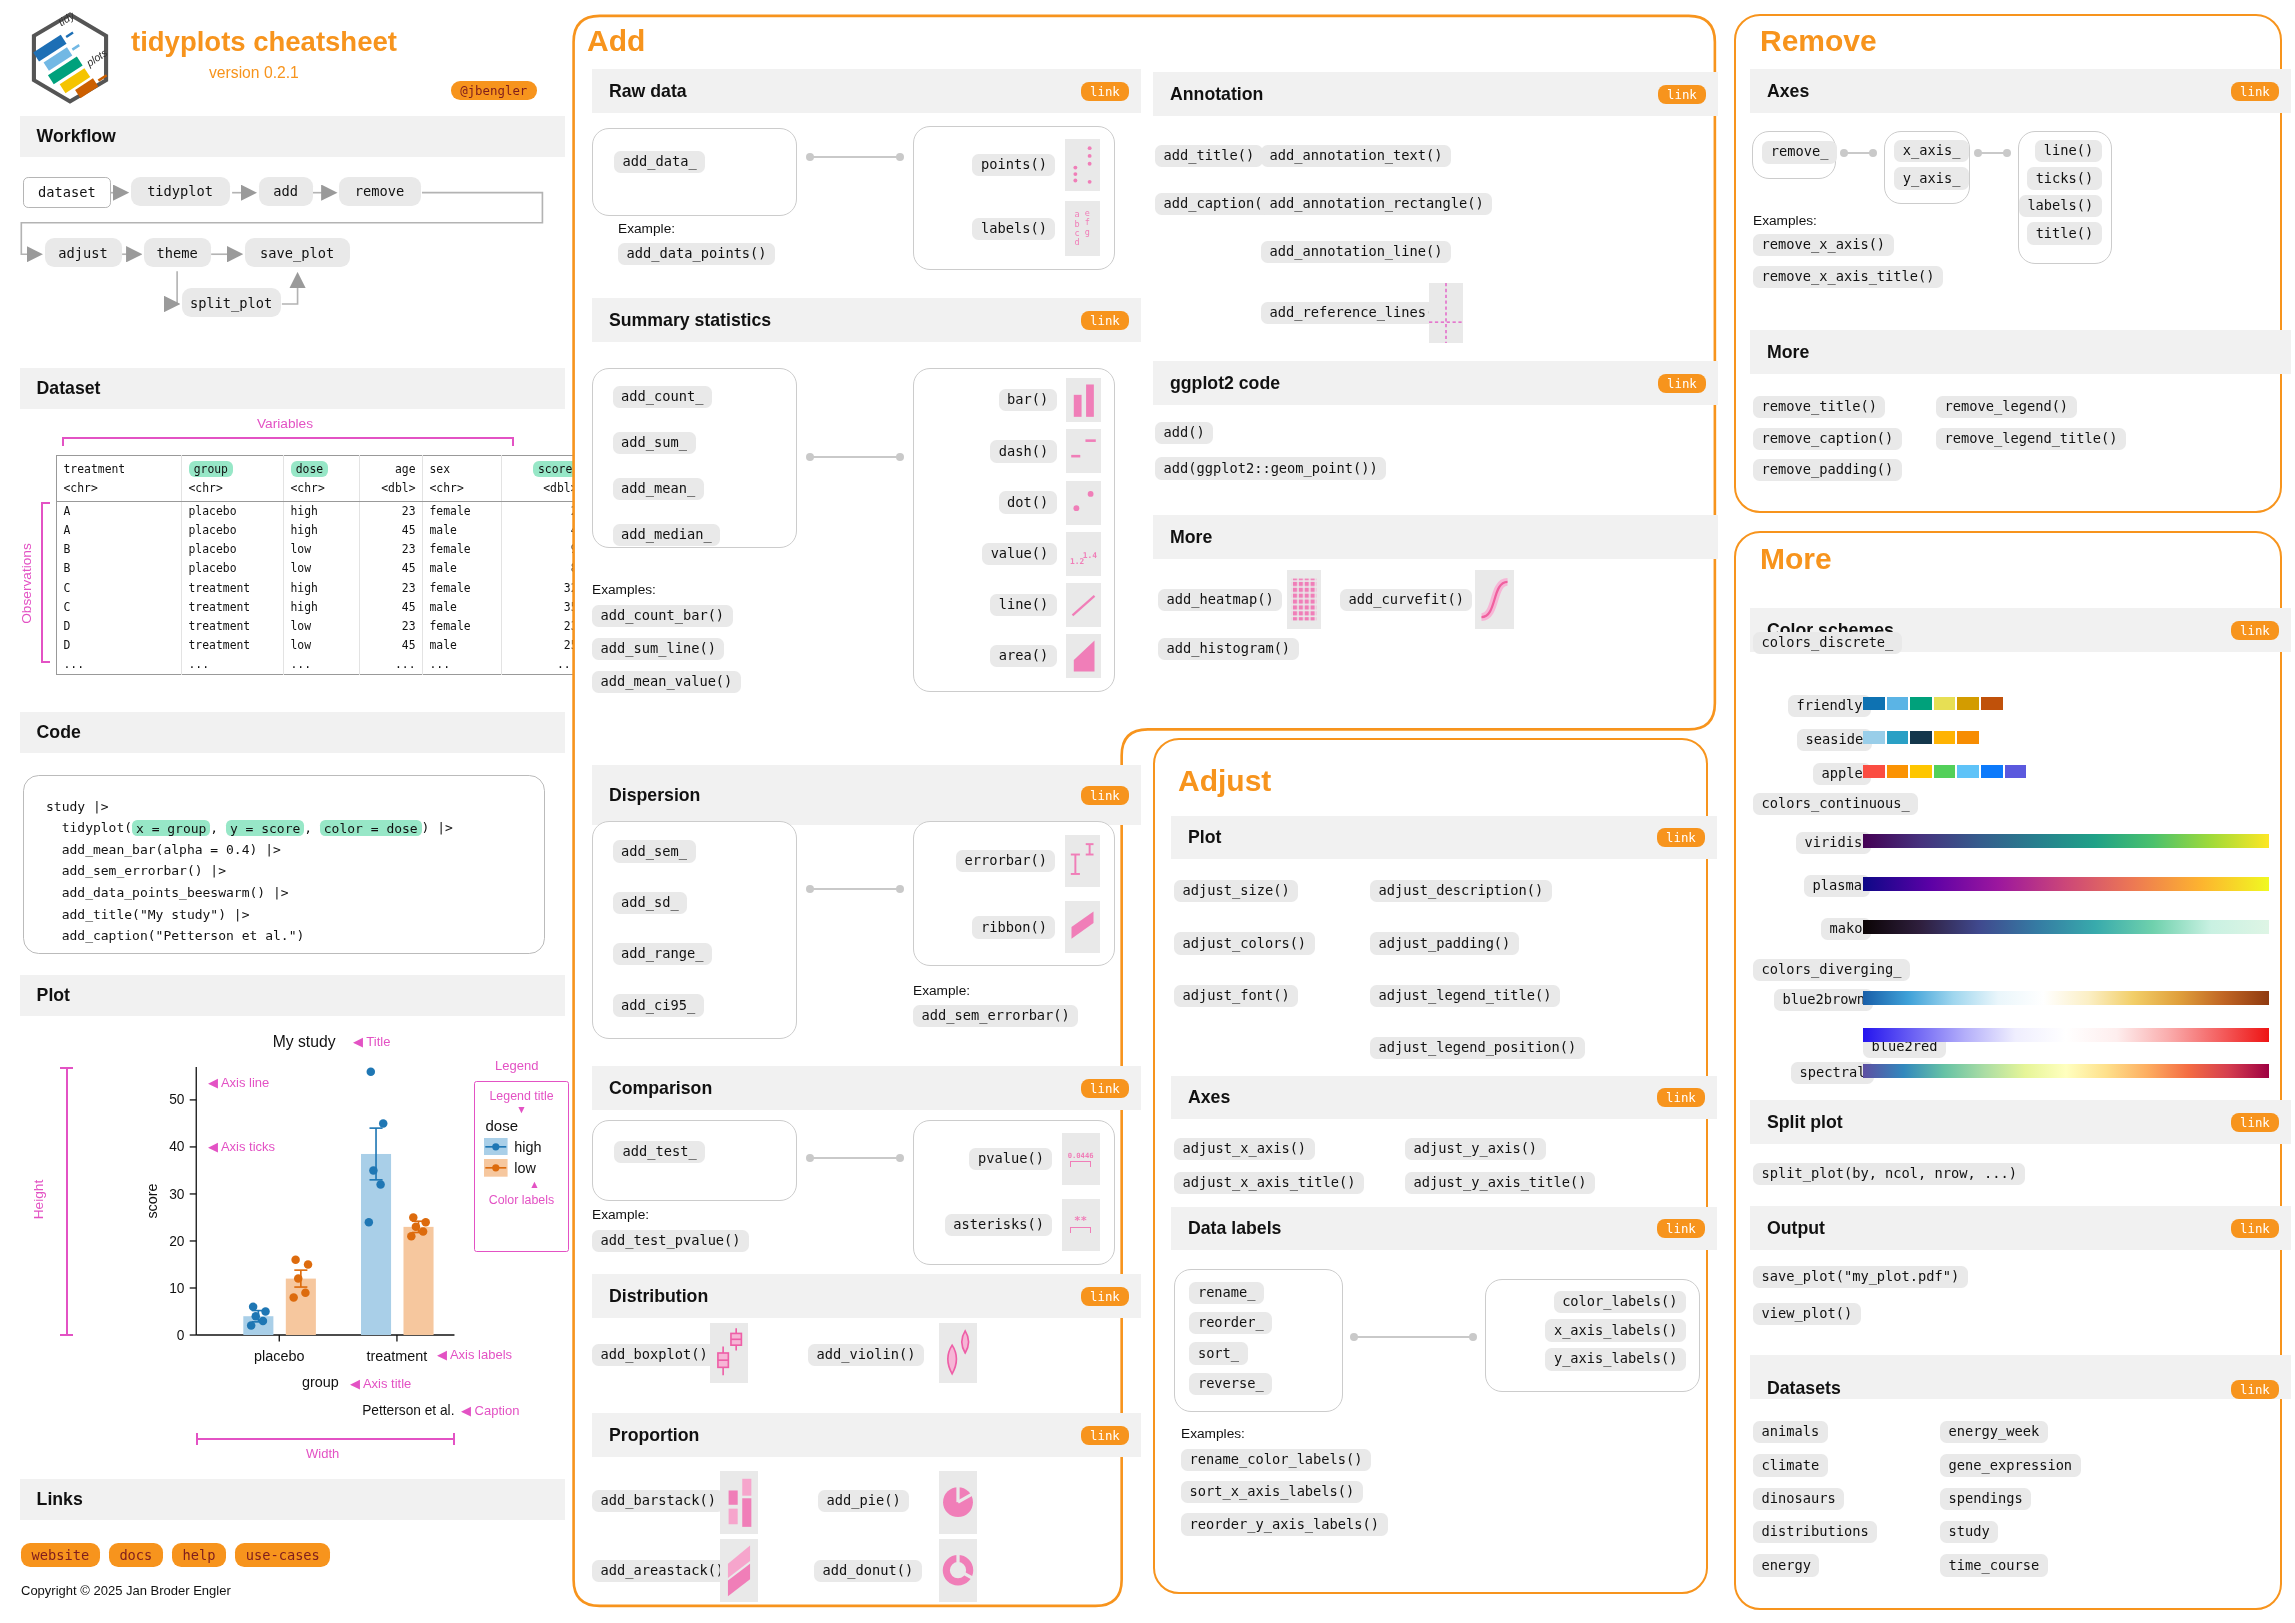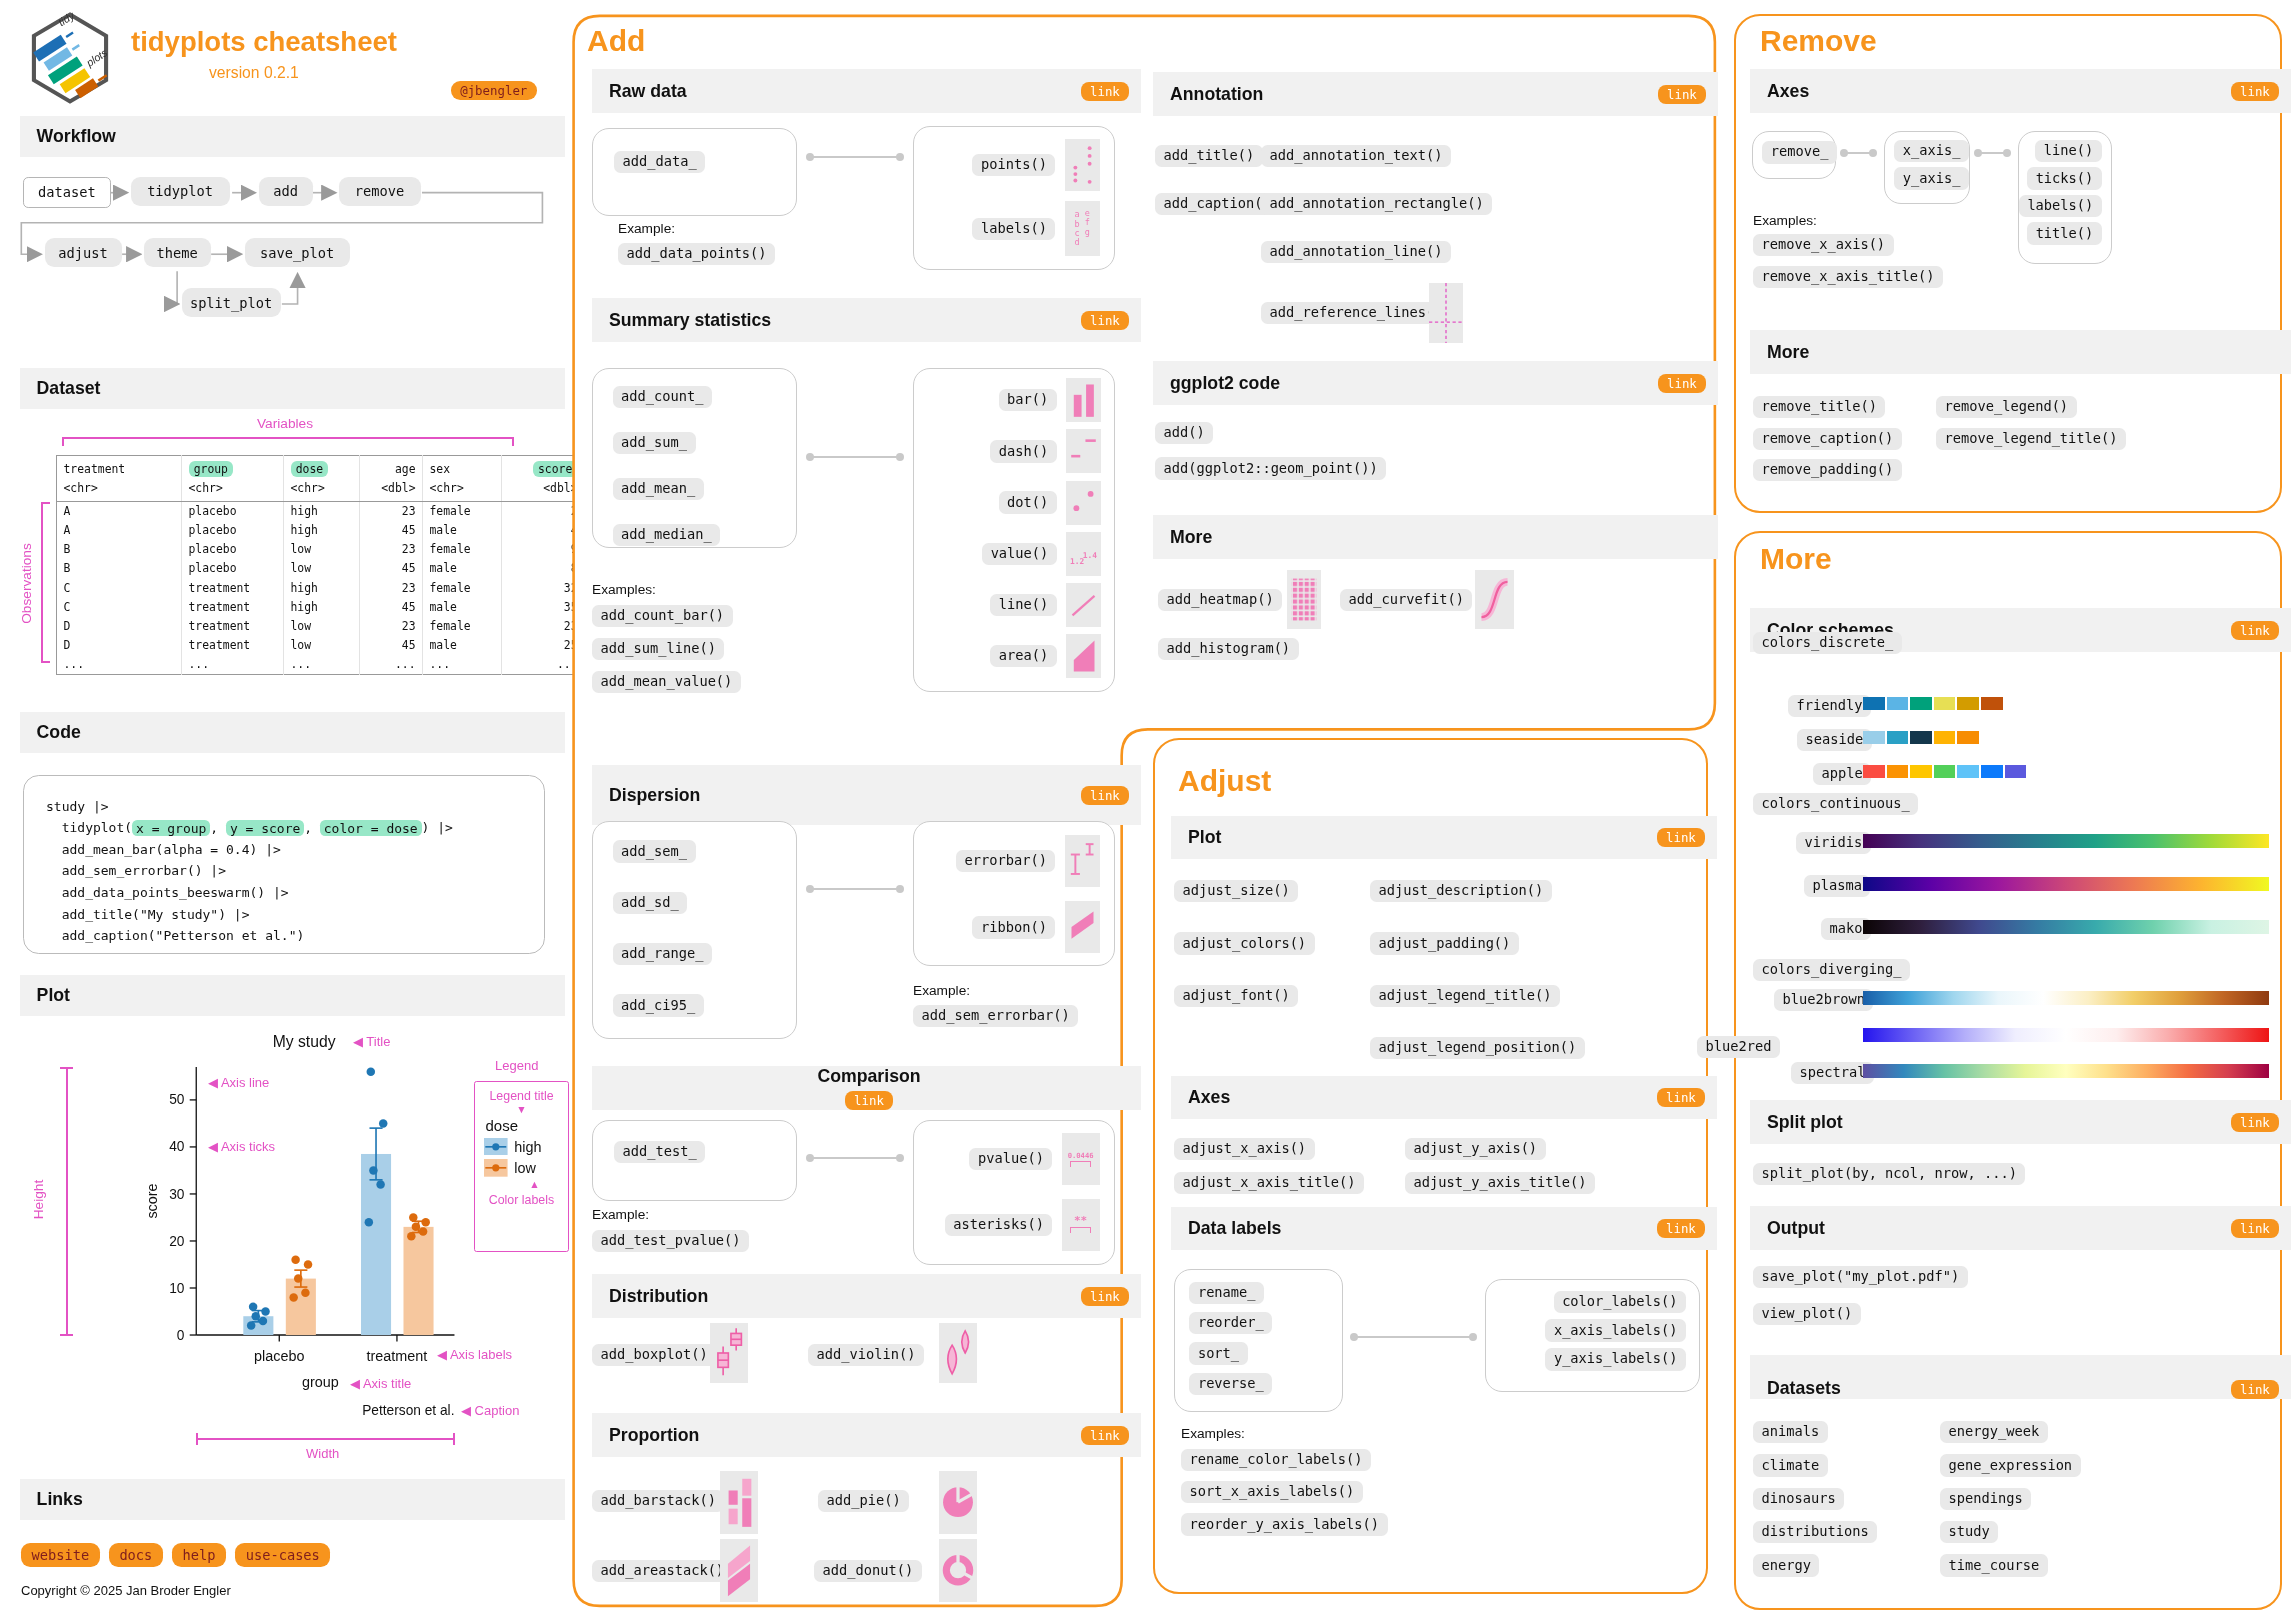--- a/index.html
+++ b/index.html
@@ -499,21 +499,21 @@
       <span class="tile" style="position:static;width:35px;height:52px;">
         <svg width="35" height="52" viewBox="0 0 54 80">
             <polygon points="10,58 10,40 44,16 44,34" fill="#F07EB8"></polygon>
           </svg>
       </span>
     </div>
   </div>
   <div class="ex" style="left:913px;top:983px;">Example:</div>
   <span class="pill abs" style="left:913px;top:1005px;">add_sem_errorbar()</span>
 
-  <div class="bar" style="left:592px;top:1066px;width:520px;height:44px;flex-direction:column;">
+  <div class="bar" style="left:592px;top:1066px;width:520px;height:44px;">
     <span class="t">Comparison</span>
     <span class="link">link</span>
   </div>
   <div class="gbox" style="left:592px;top:1120px;width:203px;height:79px;">
     <span class="pill" style="margin:19.6px 0 0 21px;">add_test_</span>
   </div>
   <div class="conn" style="left:809px;top:1157px;width:92px;"></div>
   <div class="gbox" style="left:913px;top:1120px;width:200px;height:143px;">
     <div class="orow" style="margin:11.8px 14.4px 0 0;">
       <span class="pill">pvalue()</span>
@@ -768,21 +768,21 @@
   <span class="pill abs" style="left:1753px;top:793px;">colors_continuous_</span>
   <span class="pill abs" style="left:1796px;top:832px;">viridis</span>
   <div class="grad" style="left: 1863px; top: 834px; background: linear-gradient(90deg, rgb(68, 1, 84), rgb(70, 50, 126), rgb(54, 92, 141), rgb(39, 127, 142), rgb(31, 161, 135), rgb(74, 193, 109), rgb(160, 218, 57), rgb(253, 231, 37));"></div>
   <span class="pill abs" style="left:1804px;top:875px;">plasma</span>
   <div class="grad" style="left: 1863px; top: 877px; background: linear-gradient(90deg, rgb(13, 8, 135), rgb(92, 1, 166), rgb(156, 23, 158), rgb(204, 71, 120), rgb(237, 121, 83), rgb(253, 180, 47), rgb(240, 249, 33));"></div>
   <span class="pill abs" style="left:1821px;top:918px;">mako</span>
   <div class="grad" style="left: 1863px; top: 920px; background: linear-gradient(90deg, rgb(11, 4, 5), rgb(47, 31, 62), rgb(64, 73, 142), rgb(53, 123, 163), rgb(56, 170, 172), rgb(111, 209, 173), rgb(201, 241, 226), rgb(222, 245, 229));"></div>
   <span class="pill abs" style="left:1753px;top:959px;">colors_diverging_</span>
   <span class="pill abs" style="left:1774px;top:989px;">blue2brown</span>
   <div class="grad" style="left: 1863px; top: 991px; background: linear-gradient(90deg, rgb(24, 94, 168), rgb(63, 161, 216), rgb(159, 214, 238), rgb(234, 246, 251), rgb(255, 255, 255), rgb(251, 239, 197), rgb(242, 206, 104), rgb(224, 160, 60), rgb(192, 101, 36), rgb(143, 58, 16));"></div>
-  <span class="pill abs" style="left:1697px;top:1026px;margin-top:10px;">blue2red</span>
+  <span class="pill abs" style="left:1863px;top:1026px;margin-top:10px;">blue2red</span>
   <div class="grad" style="left: 1863px; top: 1028px; background: linear-gradient(90deg, rgb(36, 20, 238), rgb(108, 98, 244), rgb(179, 174, 250), rgb(239, 238, 254), rgb(255, 255, 255), rgb(254, 238, 238), rgb(250, 174, 174), rgb(244, 98, 98), rgb(238, 20, 20));"></div>
   <span class="pill abs" style="left:1791px;top:1062px;">spectral</span>
   <div class="grad" style="left: 1863px; top: 1064px; background: linear-gradient(90deg, rgb(94, 79, 162), rgb(50, 136, 189), rgb(102, 194, 165), rgb(171, 221, 164), rgb(230, 245, 152), rgb(255, 255, 191), rgb(254, 224, 139), rgb(253, 174, 97), rgb(244, 109, 67), rgb(213, 62, 79), rgb(158, 1, 66));"></div>
 
   <div class="bar" style="left:1750px;top:1100px;width:512px;height:44px;">
     <span class="t">Split plot</span>
     <span class="link">link</span>
   </div>
   <span class="pill abs" style="left:1753px;top:1163px;">split_plot(by, ncol, nrow, ...)</span>
 

